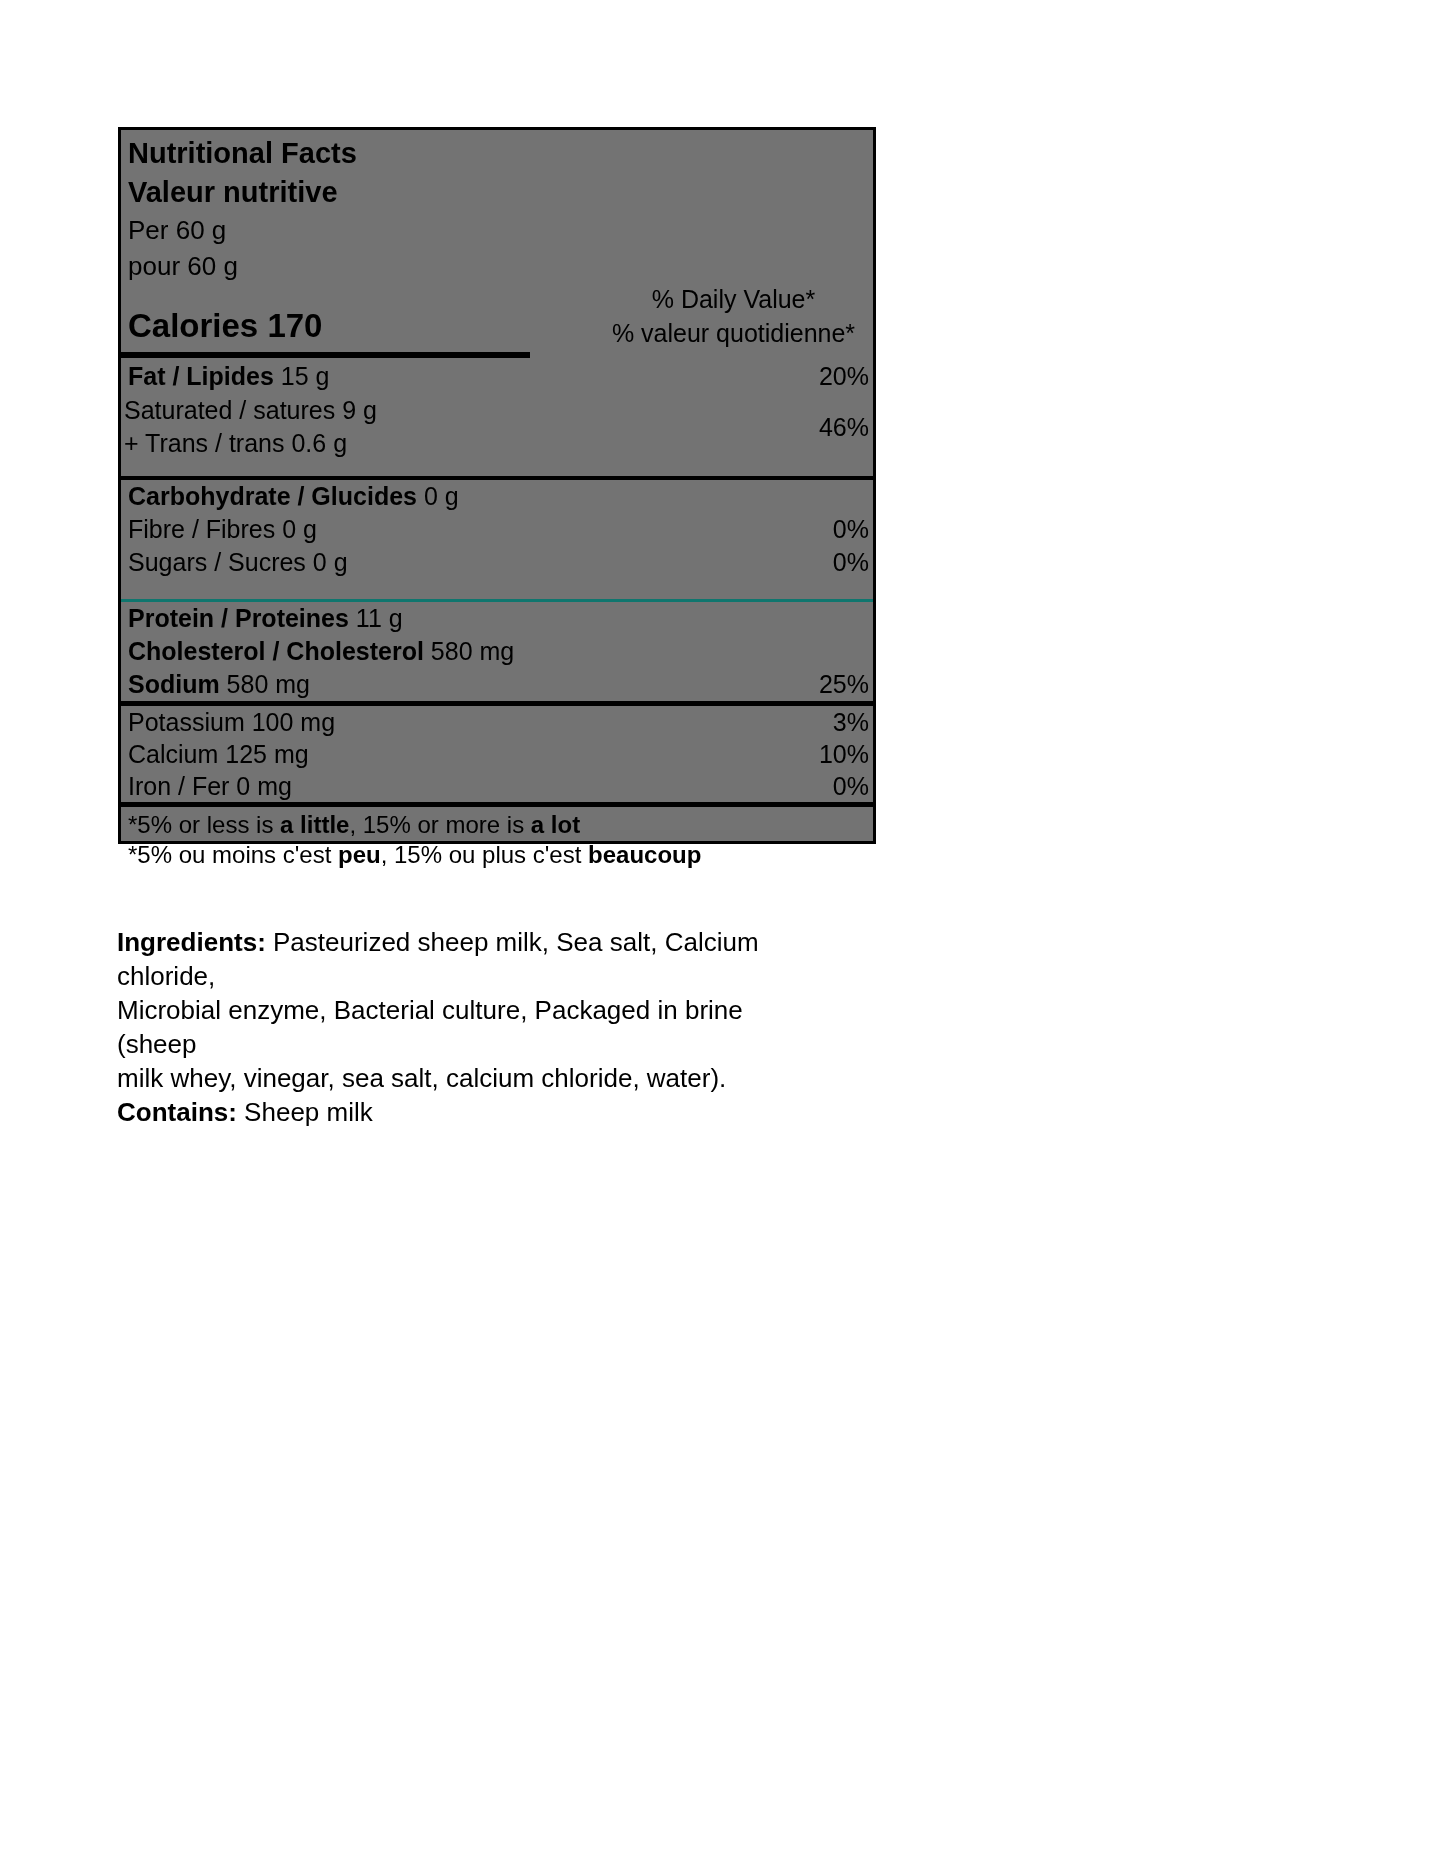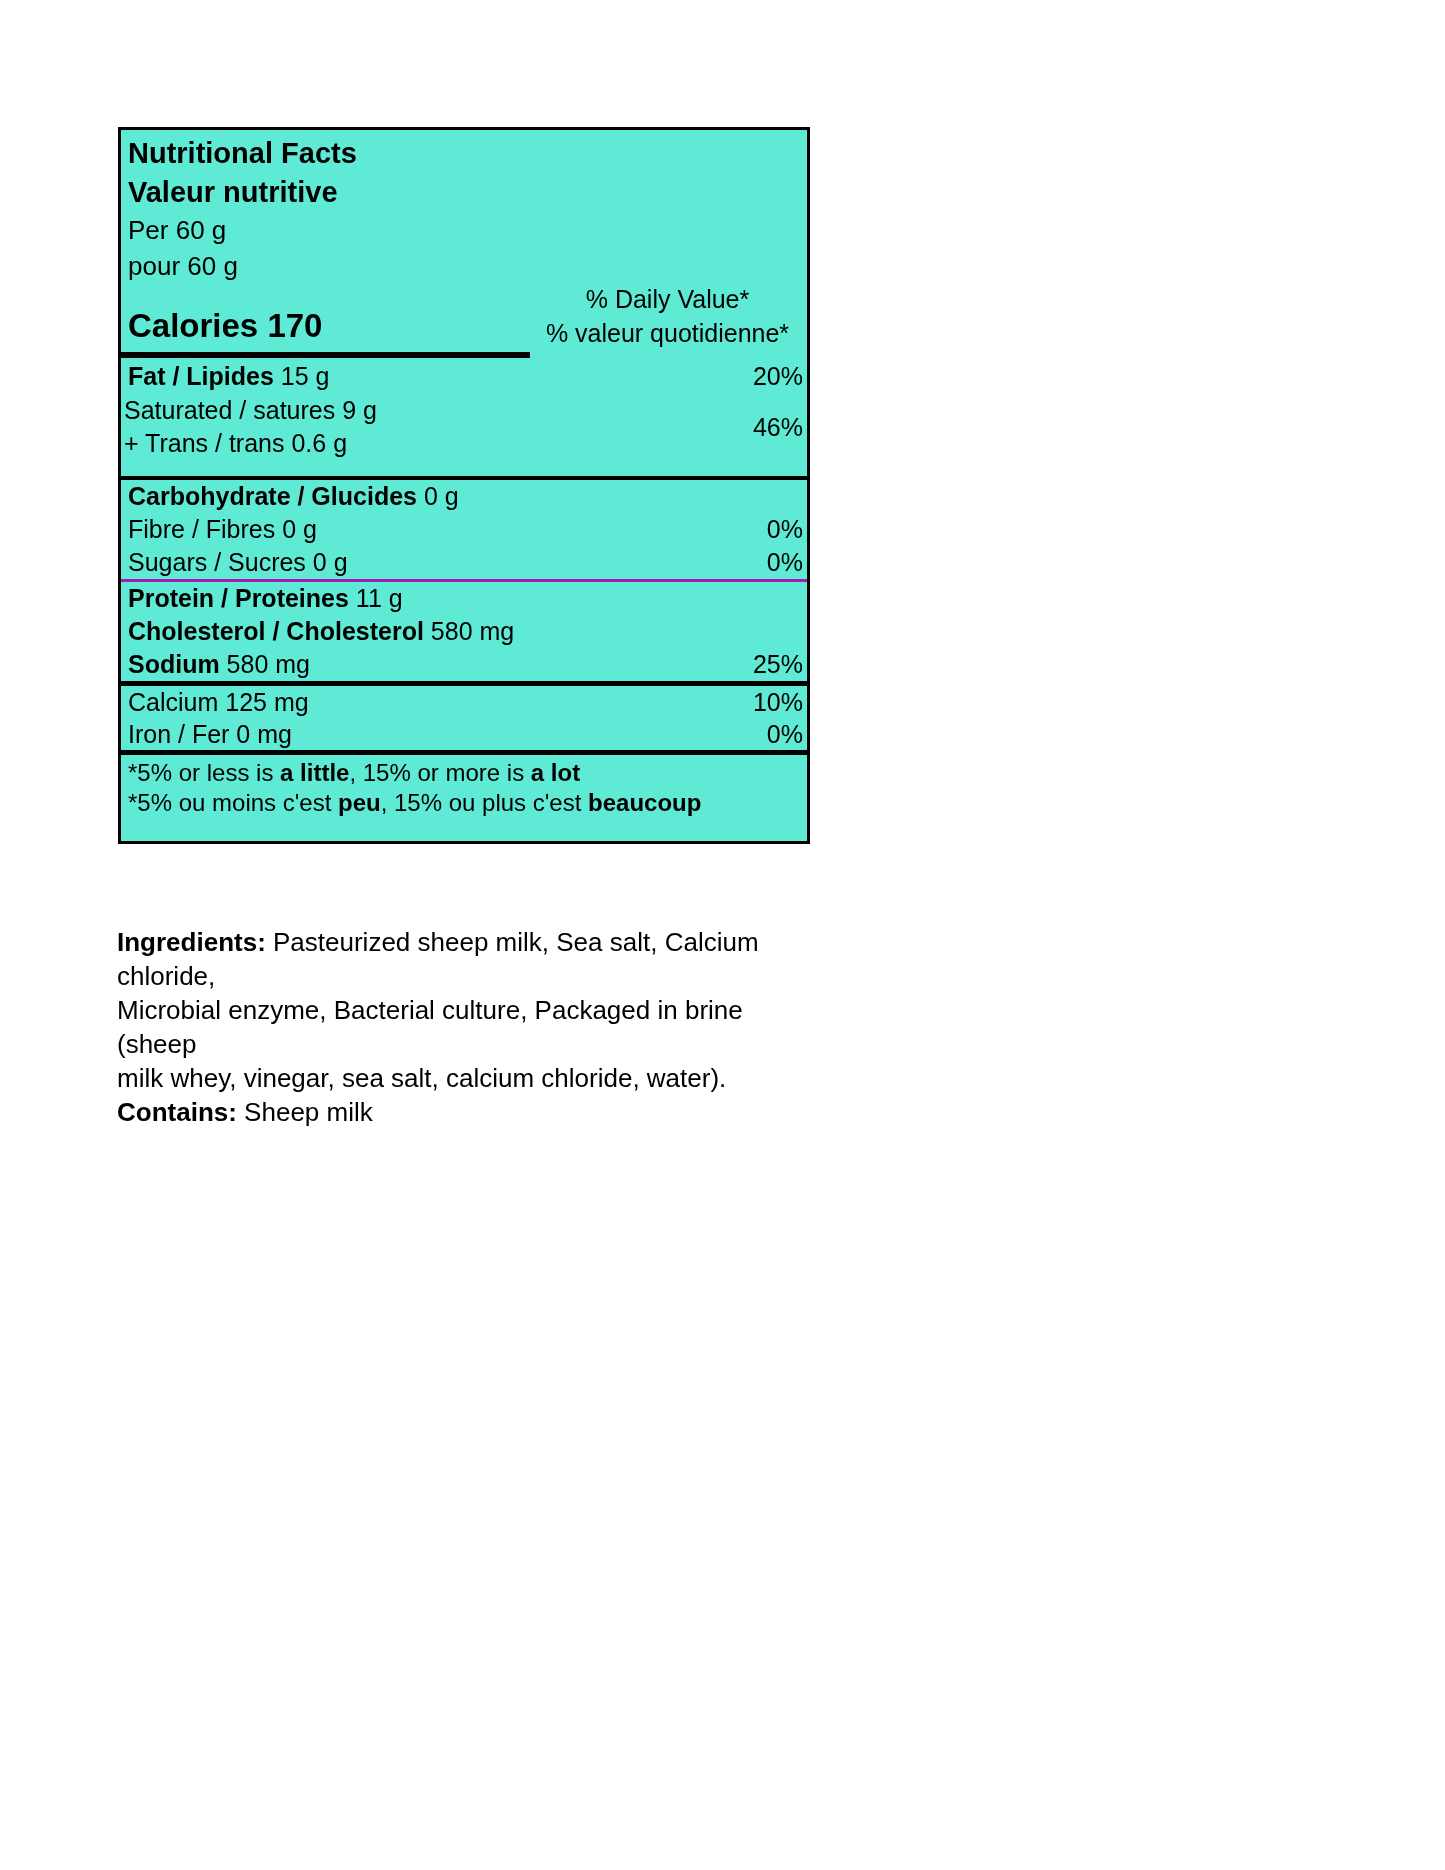--- a/index.html
+++ b/index.html
@@ -7,22 +7,22 @@
   body {
     width: 1445px; height: 1870px;
     background: #ffffff; color: #000000;
     font-family: "Liberation Sans", sans-serif;
     position: relative;
   }
 
   
   .nf-label {
     position: absolute; left: 118px; top: 127px;
-    width: 692px; height: 717px;
-    border: 3px solid #000; background: #5eead4;
+    width: 758px; height: 717px;
+    border: 3px solid #000; background: #737373;
   }
   .nf-inner { position: relative; width: 100%; height: 100%; padding-top: 4px; }
 
   .t1 { font-size: 29px; font-weight: bold; line-height: 38px; padding-left: 7px; }
   .t2 { font-size: 29px; font-weight: bold; line-height: 40px; padding-left: 7px; }
   .serv { font-size: 26px; line-height: 36px; padding-left: 7px; }
 
   .dvh {
     position: absolute; top: 152px; right: 2px; width: 275px;
     text-align: center; font-size: 25px; line-height: 34px;
@@ -37,21 +37,21 @@
   }
   .row-fat { line-height: 36px; align-items: center; }
   .sat {
     display: flex; justify-content: space-between; align-items: center;
     font-size: 25px; padding: 0 4px 0 3px;
   }
   .sat .lines div { line-height: 33px; }
   .pct { text-align: right; }
 
   .grp-carb { border-top: 4px solid #000; margin-top: 16px; }
-  .grp-prot { border-top: 3px solid #a21caf; }
+  .grp-prot { border-top: 3px solid #0f766e; margin-top: 20px; }
   .grp-min  { border-top: 5px solid #000; }
   .grp-min .row { line-height: 32px; }
   .grp-foot { border-top: 5px solid #000; font-size: 24px; padding: 3px 4px 0 7px; }
   .grp-foot .fline { line-height: 30px; }
 
   .b { font-weight: bold; }
 
   
   .ingredients {
     position: absolute; left: 117px; top: 925px; width: 700px;
@@ -115,20 +115,24 @@
           <div><span class="b">Cholesterol / Cholesterol</span><span> 580 mg</span></div>
         </div>
         <div class="row">
           <div><span class="b">Sodium</span><span> 580 mg</span></div>
           <div class="pct">25%</div>
         </div>
       </div>
 
       <div class="grp-min">
         <div class="row">
+          <div>Potassium 100 mg</div>
+          <div class="pct">3%</div>
+        </div>
+        <div class="row">
           <div>Calcium 125 mg</div>
           <div class="pct">10%</div>
         </div>
         <div class="row">
           <div>Iron / Fer 0 mg</div>
           <div class="pct">0%</div>
         </div>
       </div>
 
       <div class="grp-foot">

